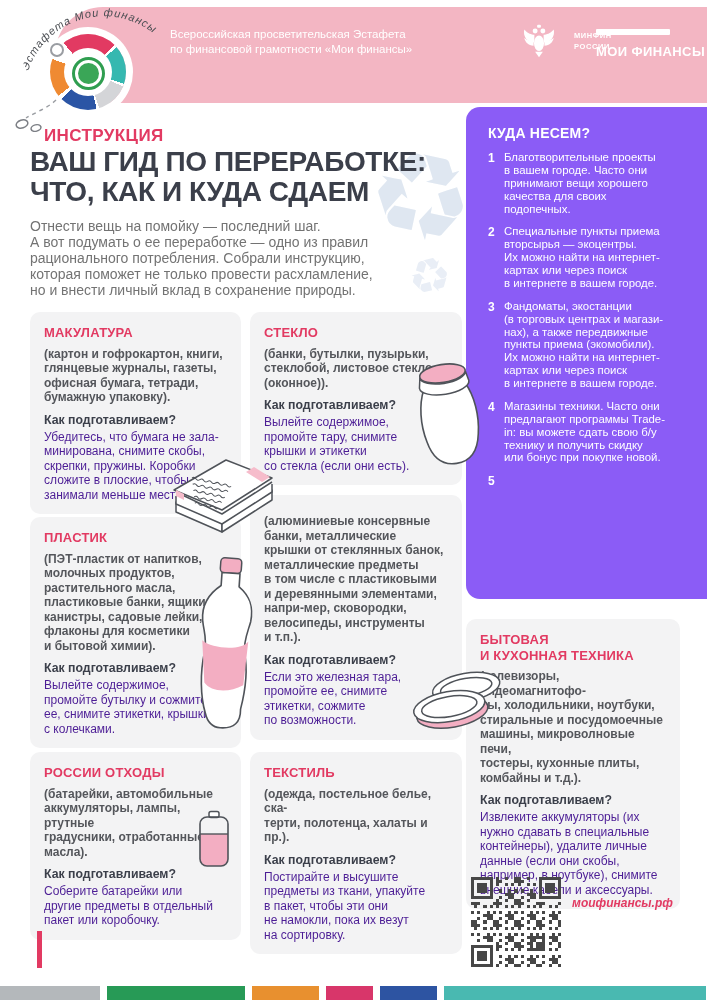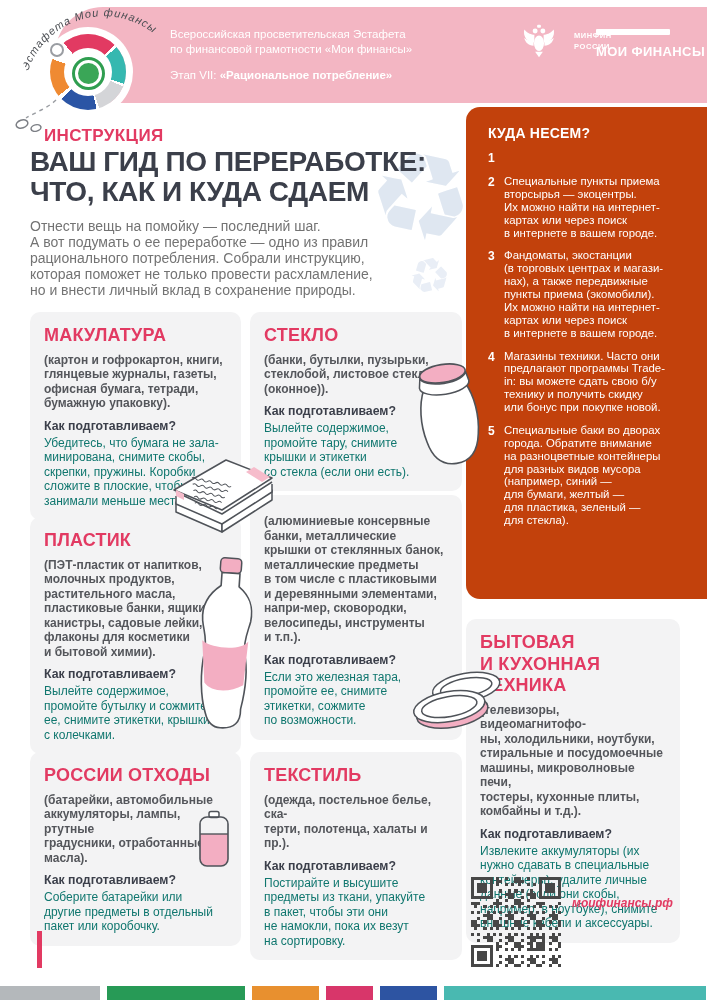--- a/index.html
+++ b/index.html
@@ -38,32 +38,32 @@
   .kicker{position:absolute;left:44px;top:126px;font-size:17px;font-weight:bold;color:#e23a62;letter-spacing:.4px;}
   .title{position:absolute;left:30px;top:147px;font-size:28px;line-height:1.07;font-weight:800;
          color:#3b3f4a;letter-spacing:-.4px;white-space:pre-line;z-index:2;}
   .lead{position:absolute;left:30px;top:219px;font-size:14px;line-height:1.14;color:#737373;
         white-space:pre-line;z-index:2;}
   .wm{position:absolute;color:#dfe7f1;font-family:"DejaVu Sans",sans-serif;z-index:1;}
   .wm1{left:368px;top:128px;font-size:118px;transform:rotate(12deg);}
   .wm2{left:408px;top:248px;font-size:48px;color:#e9eef6;transform:rotate(-14deg);}
   
   .card{position:absolute;background:#f3f3f4;border-radius:10px;padding:13px 14px 12px;box-sizing:border-box;}
-  .card-title{font-size:18px;font-weight:bold;color:#e23a62;letter-spacing:.2px;white-space:pre-line;line-height:1.2;}
+  .card-title{font-size:13px;font-weight:bold;color:#e23a62;letter-spacing:.2px;white-space:pre-line;line-height:1.2;}
   .card-desc{margin-top:6px;font-size:12px;line-height:1.21;color:#54565b;white-space:pre-line;font-weight:bold;}
   .card-sub{margin-top:8px;font-size:12.3px;font-weight:bold;color:#3b3f4a;}
-  .card-how{margin-top:3px;font-size:12px;line-height:1.21;color:#0f766e;white-space:pre-line;}
+  .card-how{margin-top:3px;font-size:12px;line-height:1.21;color:#4c1d95;white-space:pre-line;}
   .c-mak{left:30px;top:312px;width:211px;min-height:190px;}
   .c-pla{left:30px;top:517px;width:211px;min-height:221px;}
   .c-opa{left:30px;top:752px;width:211px;min-height:168px;}
   .c-ste{left:250px;top:312px;width:212px;min-height:168px;}
   .c-zhe{left:250px;top:495px;width:212px;min-height:243px;}
   .c-tek{left:250px;top:752px;width:212px;min-height:160px;}
   
-  .panel{position:absolute;left:466px;top:107px;width:241px;height:492px;background:#c2410c;
+  .panel{position:absolute;left:466px;top:107px;width:241px;height:492px;background:#8b5cf6;
          border-radius:14px 0 0 14px;box-sizing:border-box;padding:18px 18px 14px 22px;color:#fff;}
   .panel-title{font-size:14px;font-weight:bold;letter-spacing:.2px;}
   .p-item{display:flex;margin-top:10px;}
   .p-num{width:16px;flex:none;font-size:12px;font-weight:bold;}
   .p-txt{font-size:11.4px;line-height:1.13;white-space:pre-line;}
   
   .c-app{left:466px;top:619px;width:214px;min-height:246px;}
   
   .qr{position:absolute;left:471px;top:877px;width:90px;height:90px;}
   .qr svg{width:100%;height:100%;}
@@ -107,21 +107,20 @@
     <svg width="48" height="36" viewBox="0 0 48 36" style="position:absolute;left:2px;top:92px;">
       <path d="M44,4 C36,12 24,16 14,22" stroke="#9a9da2" stroke-width="1.4" stroke-dasharray="4 4" fill="none"></path>
       <ellipse cx="10" cy="28" rx="6" ry="4" fill="#fff" stroke="#7c7f85" stroke-width="1.5" transform="rotate(-18 10 28)"></ellipse>
       <ellipse cx="24" cy="32" rx="5" ry="3.2" fill="#fff" stroke="#7c7f85" stroke-width="1.5" transform="rotate(-14 24 32)"></ellipse>
     </svg>
   </div>
 
   <div class="hdr-text">
     <div class="hdr-line1">Всероссийская просветительская Эстафета
 по финансовой грамотности «Мои финансы»</div>
-    <div class="hdr-stage"><span>Этап VII: </span><b>«Рациональное потребление»</b></div>
   </div>
 
   <div class="minfin">
     <svg width="34" height="34" viewBox="0 0 44 44" fill="#fff">
       <ellipse cx="22" cy="25" rx="6.5" ry="10"></ellipse>
       <path d="M16,24 C6,24 1,15 3,7 C8,13 12,13 16,14 Z"></path>
       <path d="M28,24 C38,24 43,15 41,7 C36,13 32,13 28,14 Z"></path>
       <path d="M15,28 C8,28 4,23 3,18 C8,22 12,22 15,22 Z"></path>
       <path d="M29,28 C36,28 40,23 41,18 C36,22 32,22 29,22 Z"></path>
       <circle cx="17" cy="9" r="3.2"></circle>
@@ -225,20 +224,25 @@
 предметы из ткани, упакуйте
 в пакет, чтобы эти они
 не намокли, пока их везут
 на сортировку.</div>
   </div>
 
   <div class="panel">
     <div class="panel-title">КУДА НЕСЕМ?</div>
     <div class="p-item">
       <div class="p-num">1</div>
+      <div class="p-txt">Благотворительные проекты
+в вашем городе. Часто они
+принимают вещи хорошего
+качества для своих
+подопечных.</div>
     </div>
     <div class="p-item">
       <div class="p-num">2</div>
       <div class="p-txt">Специальные пункты приема
 вторсырья — экоцентры.
 Их можно найти на интернет-
 картах или через поиск
 в интернете в вашем городе.</div>
     </div>
     <div class="p-item">
@@ -254,28 +258,20 @@
     <div class="p-item">
       <div class="p-num">4</div>
       <div class="p-txt">Магазины техники. Часто они
 предлагают программы Trade-
 in: вы можете сдать свою б/у
 технику и получить скидку
 или бонус при покупке новой.</div>
     </div>
     <div class="p-item">
       <div class="p-num">5</div>
-      <div class="p-txt">Специальные баки во дворах
-города. Обратите внимание
-на разноцветные контейнеры
-для разных видов мусора
-(например, синий —
-для бумаги, желтый —
-для пластика, зеленый —
-для стекла).</div>
     </div>
   </div>
 
   <div class="card c-app">
     <div class="card-title">БЫТОВАЯ
 И КУХОННАЯ ТЕХНИКА</div>
     <div class="card-desc">(телевизоры, видеомагнитофо-
 ны, холодильники, ноутбуки,
 стиральные и посудомоечные
 машины, микроволновые печи,

